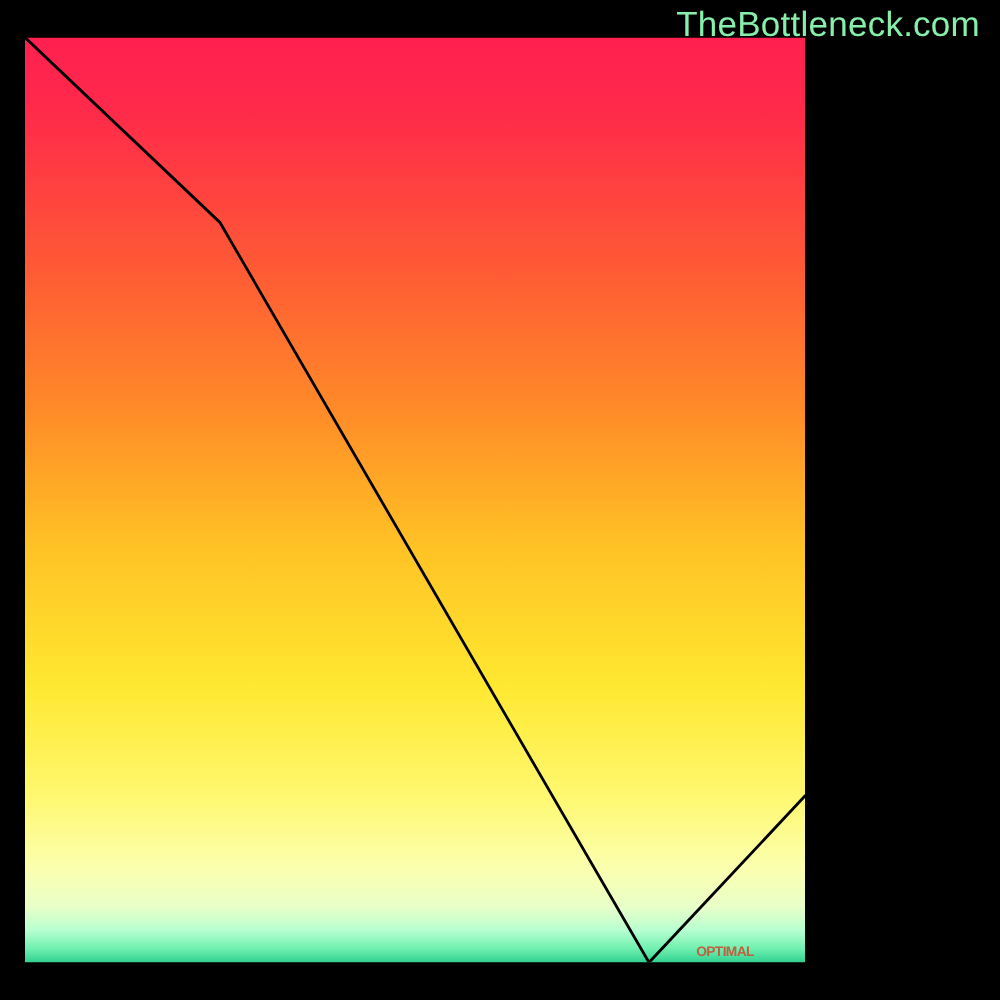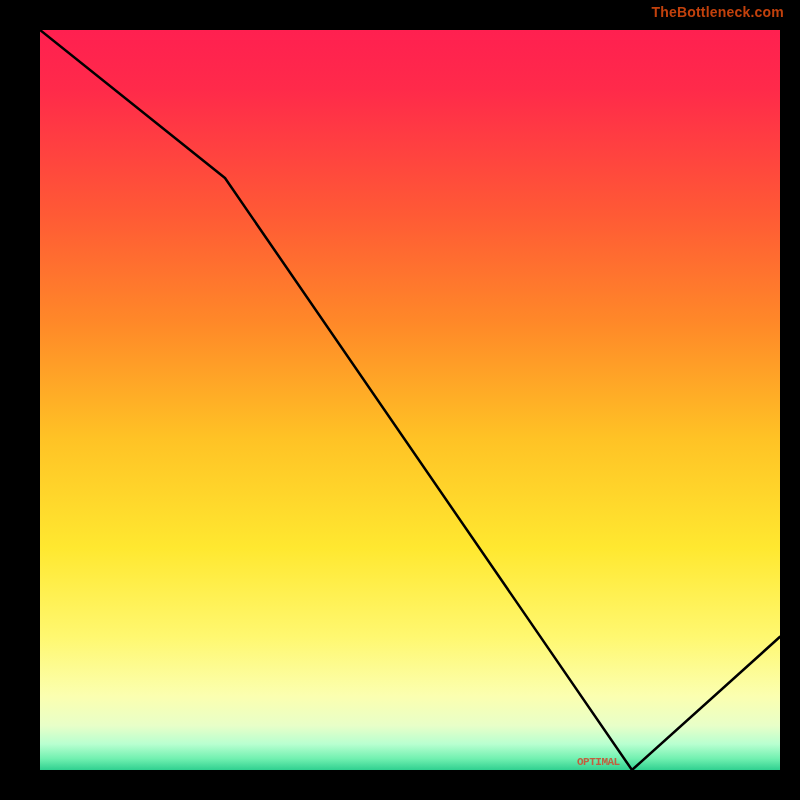--- a/index.html
+++ b/index.html
@@ -7,33 +7,32 @@
     width: 800px;
     height: 800px;
     background: #000;
     position: relative;
     font-family: Arial, Helvetica, sans-serif;
   }
   .watermark {
     position: absolute;
     top: 4px;
     right: 16px;
-    color: #c2410c;
-    font-size: 14px;
-    font-weight: bold;
+    color: #86efac;
+    font-size: 28px;
+    font-weight: normal;
     letter-spacing: 0.2px;
     z-index: 10;
   }
   .plot-area {
     position: absolute;
-    left: 40px;
+    left: 20px;
     top: 30px;
-    width: 740px;
+    width: 624px;
     height: 740px;
-    font-family: Liberation Mono, monospace;
   }
   .gradient-bg {
     position: absolute;
     width: 100%;
     height: 100%;
   }
   .curve {
     position: absolute;
     width: 100%;
     height: 100%;

